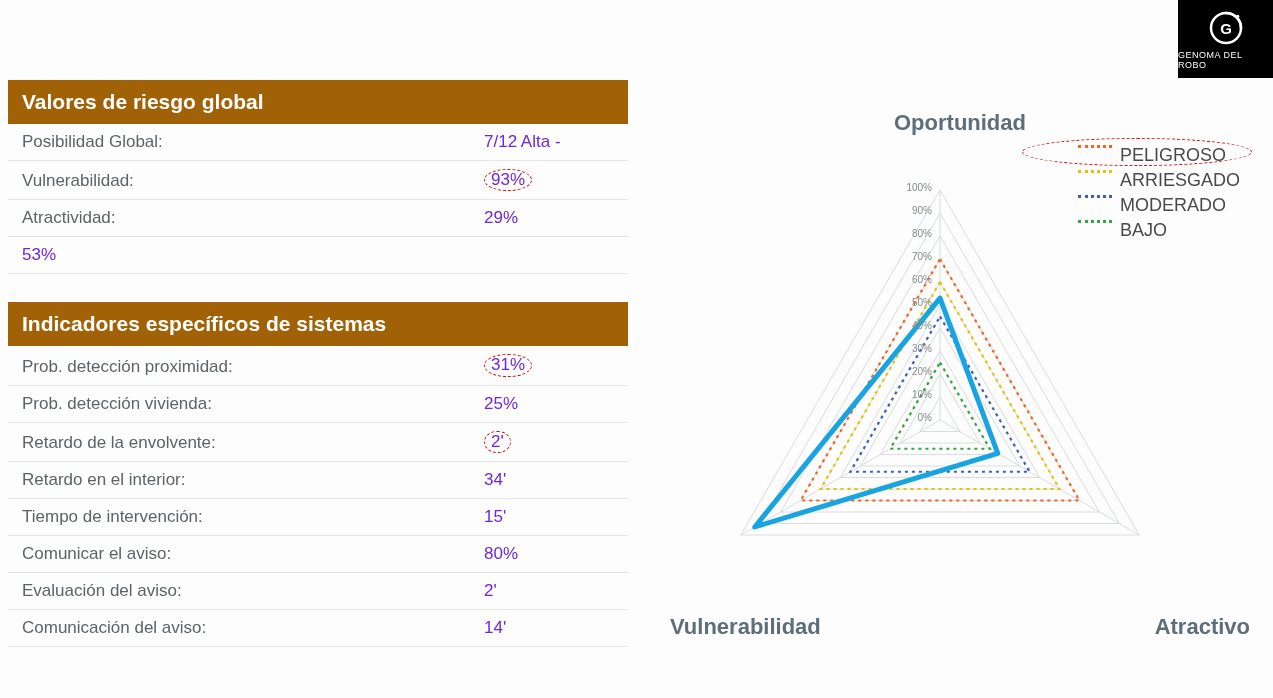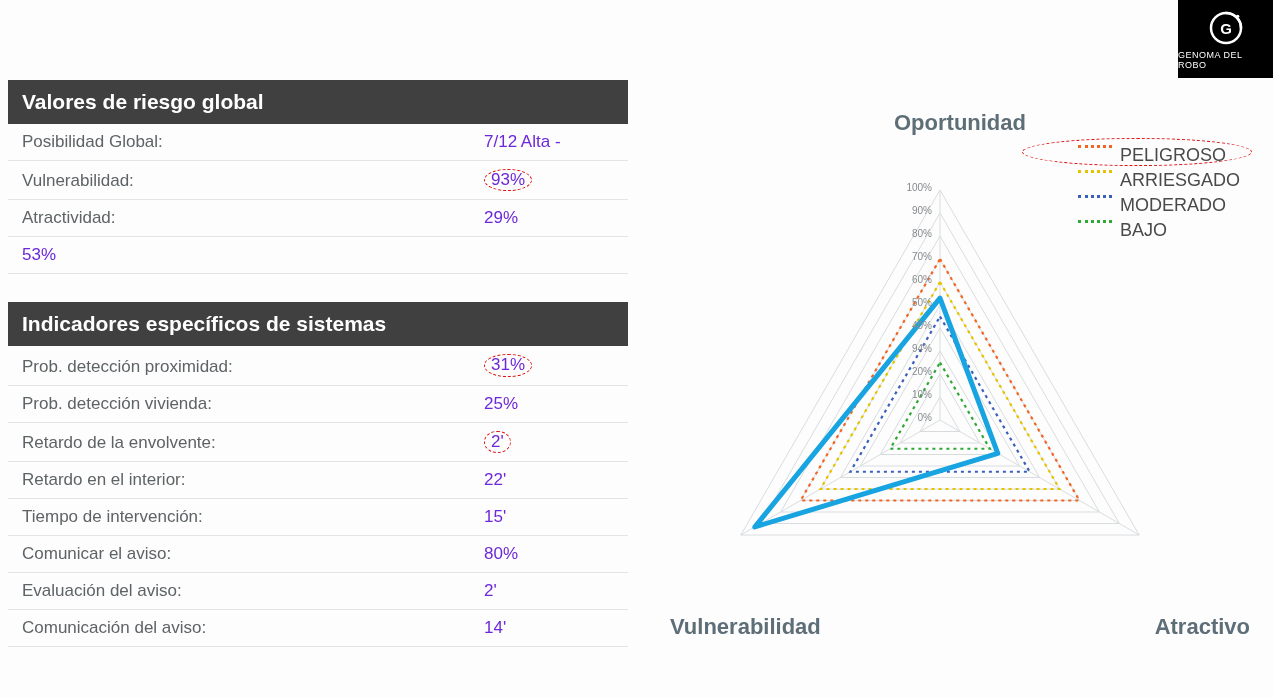--- a/index.html
+++ b/index.html
@@ -5,21 +5,21 @@
   * { box-sizing: border-box; }
   html, body { margin:0; padding:0; width:1273px; height:698px; font-family: "Segoe UI", Arial, sans-serif; color:#54585b; background:#fdfdfd; }
   .page { position:relative; width:1273px; height:698px; }
 
   
   .logo-badge { position:absolute; top:0; right:0; width:95px; height:78px; background:#000; color:#fff; display:flex; flex-direction:column; align-items:center; justify-content:center; }
   .logo-badge svg { width:40px; height:40px; }
   .logo-badge .brand { font-size:9px; letter-spacing:0.5px; margin-top:2px; }
 
   .left { position:absolute; left:8px; top:80px; width:620px; }
-  .section-header { background:#404040; color:#fff; font-size:21px; padding:10px 14px; font-weight:600; }
+  .section-header { background:#a16207; color:#fff; font-size:21px; padding:10px 14px; font-weight:600; }
   .row { display:flex; align-items:flex-end; padding:8px 14px; border-bottom:1px solid #e4e4e4; font-size:17px; color:#5e6366; }
   .row .lbl { flex:1; }
   .row .val { width:130px; position:relative; color:#6d28d9; }
   .circle { display:inline-block; border:1.5px dashed #d11; border-radius:50%/50%; padding:0 6px; line-height:1.2; }
   .ellipse { border-radius:50%; }
   .spacer { height:28px; }
 
   .right { position:absolute; left:660px; top:110px; width:600px; height:560px; }
 
   
@@ -82,21 +82,21 @@
         <div class="row">
           <div class="lbl">Prob. detección vivienda:</div>
           <div class="val">25%</div>
         </div>
         <div class="row">
           <div class="lbl">Retardo de la envolvente:</div>
           <div class="val"><span class="circle ellipse">2'</span></div>
         </div>
         <div class="row">
           <div class="lbl">Retardo en el interior:</div>
-          <div class="val">22'</div>
+          <div class="val">34'</div>
         </div>
         <div class="row">
           <div class="lbl">Tiempo de intervención:</div>
           <div class="val">15'</div>
         </div>
         <div class="row">
           <div class="lbl">Comunicar el aviso:</div>
           <div class="val">80%</div>
         </div>
         <div class="row">
@@ -153,21 +153,21 @@
           <span class="swatch bajo"></span>
           <span>BAJO</span>
         </div>
     </div>
     <div class="legend-highlight"></div>
 
     <div id="ticks">
         <div class="tick" style="left: 226px; top: 302px;">0%</div>
         <div class="tick" style="left: 226px; top: 279px;">10%</div>
         <div class="tick" style="left: 226px; top: 256px;">20%</div>
-        <div class="tick" style="left: 226px; top: 233px;">94%</div>
+        <div class="tick" style="left: 226px; top: 233px;">30%</div>
         <div class="tick" style="left: 226px; top: 210px;">40%</div>
         <div class="tick" style="left: 226px; top: 187px;">50%</div>
         <div class="tick" style="left: 226px; top: 164px;">60%</div>
         <div class="tick" style="left: 226px; top: 141px;">70%</div>
         <div class="tick" style="left: 226px; top: 118px;">80%</div>
         <div class="tick" style="left: 226px; top: 95px;">90%</div>
         <div class="tick" style="left: 226px; top: 72px;">100%</div>
       </div>
   </div>
 

